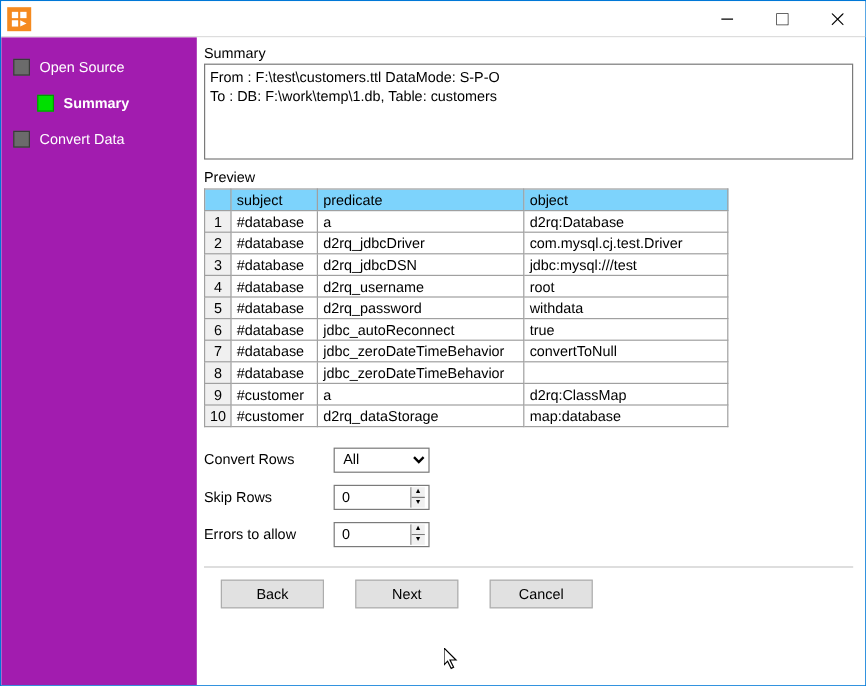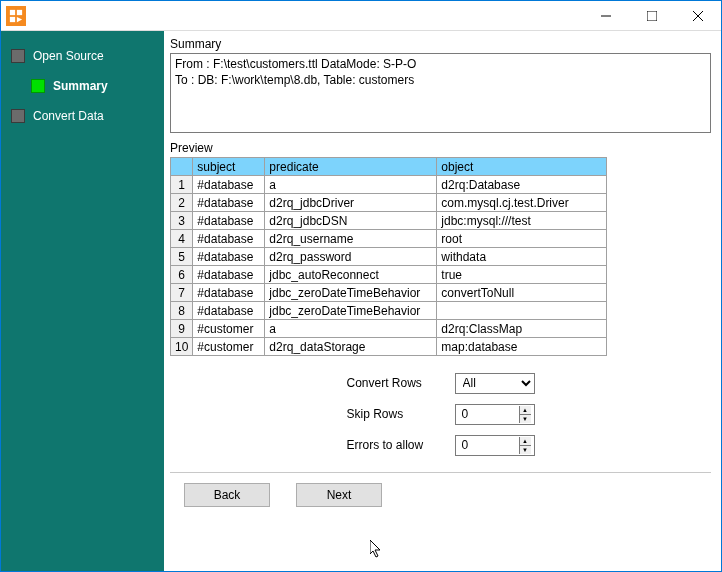--- a/index.html
+++ b/index.html
@@ -5,40 +5,40 @@
 * { box-sizing: border-box; margin: 0; padding: 0; }
 body { font-family: "Segoe UI", Tahoma, sans-serif; font-size: 12px; color: #000; background: #fff; }
 .window { width: 722px; height: 572px; border: 1px solid #0078d7; display: flex; flex-direction: column; }
 .titlebar { height: 30px; background: #fff; display: flex; align-items: center; border-bottom: 1px solid #ddd; }
 .appicon { width: 20px; height: 20px; margin: 0 5px; background: #f58a1f; display: flex; align-items: center; justify-content: center; }
 .appicon svg { width: 14px; height: 14px; }
 .titlebar-spacer { flex: 1; }
 .winbtn { width: 46px; height: 30px; display: flex; align-items: center; justify-content: center; }
 .winbtn svg { width: 10px; height: 10px; stroke: #000; stroke-width: 1; fill: none; }
 .content { flex: 1; display: flex; overflow: hidden; }
-.sidebar { width: 163px; background: #0f766e; padding-top: 10px; }
+.sidebar { width: 163px; background: #a21caf; padding-top: 10px; }
 .nav-item { display: flex; align-items: center; height: 30px; padding-left: 10px; color: #fff; cursor: pointer; }
 .nav-item .sq { width: 14px; height: 14px; background: #6b6b6b; border: 1px solid #3a3a3a; margin-right: 8px; }
 .nav-item.active .sq { background: #00e000; border-color: #009900; }
 .nav-item.child { padding-left: 30px; }
 .nav-item.active { font-weight: bold; }
 .main { flex: 1; padding: 6px 10px 0 6px; display: flex; flex-direction: column; }
 .section-label { font-size: 12px; margin-bottom: 2px; }
 .summary-box { border: 1px solid #7a7a7a; height: 80px; padding: 3px 4px; font-size: 12px; line-height: 1.3; }
 .preview-label { margin-top: 8px; margin-bottom: 2px; }
 .preview-wrap { height: 200px; }
 table.preview { border-collapse: collapse; font-size: 12px; }
 table.preview th, table.preview td { border: 1px solid #a0a0a0; padding: 1px 4px; text-align: left; background: #fff; font-weight: normal; height: 18px; }
 table.preview th { background: #7dd3fc; }
 table.preview td.rn { background: #f0f0f0; text-align: center; width: 22px; }
 .col-subj { width: 72px; }
 .col-pred { width: 172px; }
 .col-obj { width: 170px; }
 .form-area { margin-top: 12px; }
-.form-row { display: flex; align-items: center; height: 28px; margin-bottom: 3px; justify-content: center; }
+.form-row { display: flex; align-items: center; height: 28px; margin-bottom: 3px; }
 .form-row label { width: 108px; }
 .form-row select, .form-row .spin, .form-row input[type=text] { border: 1px solid #7a7a7a; height: 21px; font-size: 12px; padding: 1px 3px; background: #fff; }
 .form-row select { width: 80px; }
 .spin { display: flex; align-items: stretch; width: 80px; }
 .spin input { border: none; width: 60px; font-size: 12px; padding: 0 3px; outline: none; }
 .spin .arrows { width: 17px; display: flex; flex-direction: column; border-left: 1px solid #7a7a7a; }
 .spin .arrows div { flex: 1; display: flex; align-items: center; justify-content: center; font-size: 6px; background: #f0f0f0; }
 .spin .arrows div:first-child { border-bottom: 1px solid #7a7a7a; }
 .logrow input { width: 395px; }
 .logbtn { width: 22px; height: 22px; border: 1px solid #0078d7; margin-left: 6px; display: flex; align-items: center; justify-content: center; background: #fff; }
@@ -93,21 +93,21 @@
       <div class="nav-item">
         <span class="sq"></span>
         <span>Convert Data</span>
       </div>
     </div>
 
     <div class="main">
       <div class="section-label">Summary</div>
       <div class="summary-box">
         <div>From : F:\test\customers.ttl DataMode: S-P-O</div>
-        <div>To : DB: F:\work\temp\8.db, Table: customers</div>
+        <div>To : DB: F:\work\temp\1.db, Table: customers</div>
       </div>
 
       <div class="section-label preview-label">Preview</div>
       <div class="preview-wrap">
         <table class="preview">
           <thead>
             <tr>
               <th class="rncol"></th>
               <th class="col-subj">subject</th>
               <th class="col-pred">predicate</th>
@@ -204,20 +204,21 @@
                 <div>▲</div>
                 <div>▼</div>
               </div>
           </div>
         </div>
       </div>
 
       <div class="button-bar">
         <div class="btn">Back</div>
         <div class="btn">Next</div>
+        <div class="btn">Cancel</div>
       </div>
     </div>
   </div>
 </div>
 
 <svg class="cursor-svg" viewBox="0 0 14 20">
   <path d="M0 0 L0 14 L3 11 L6 17 L8 16 L5 10 L10 10 Z" fill="#fff" stroke="#000" stroke-width="1"></path>
 </svg>
 
 </body></html>

